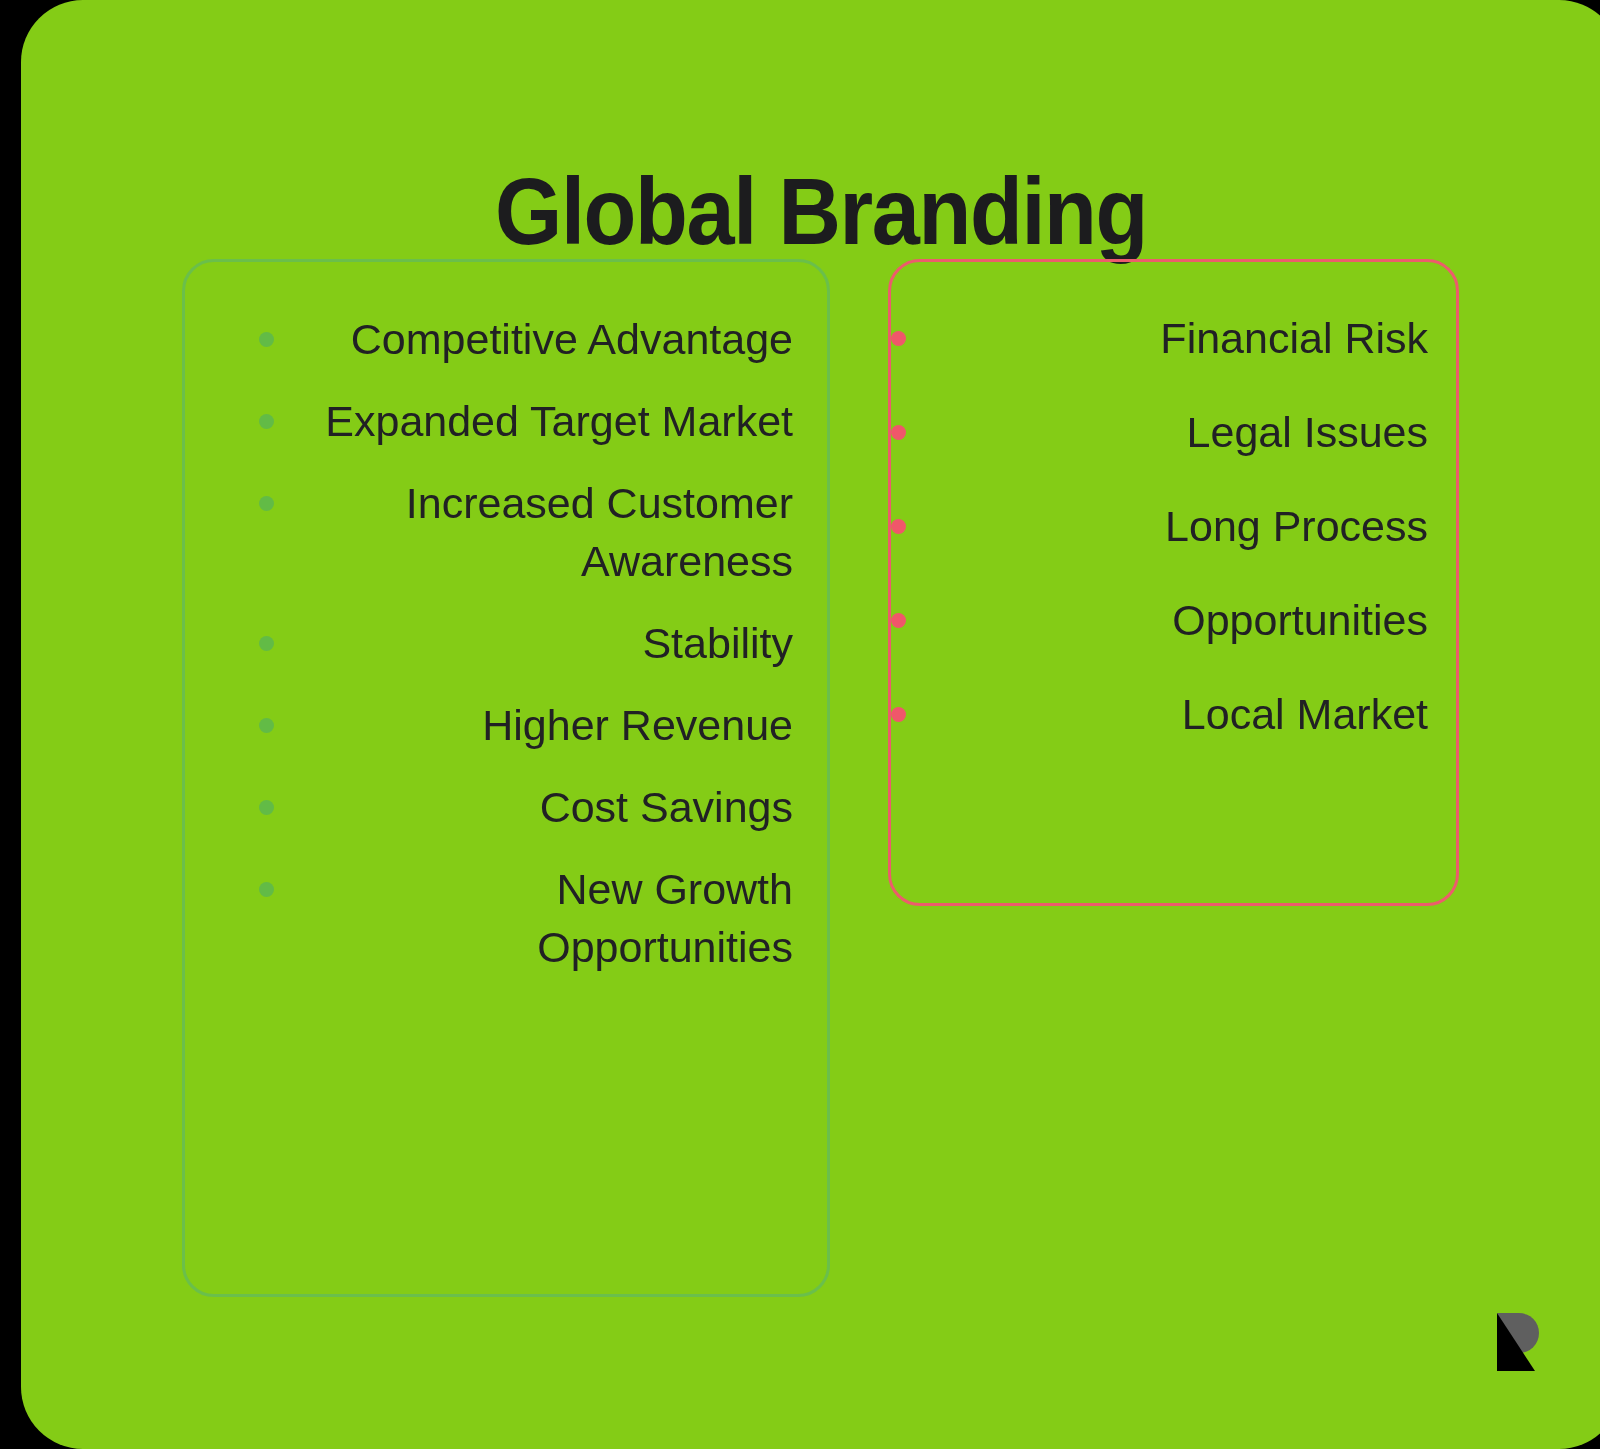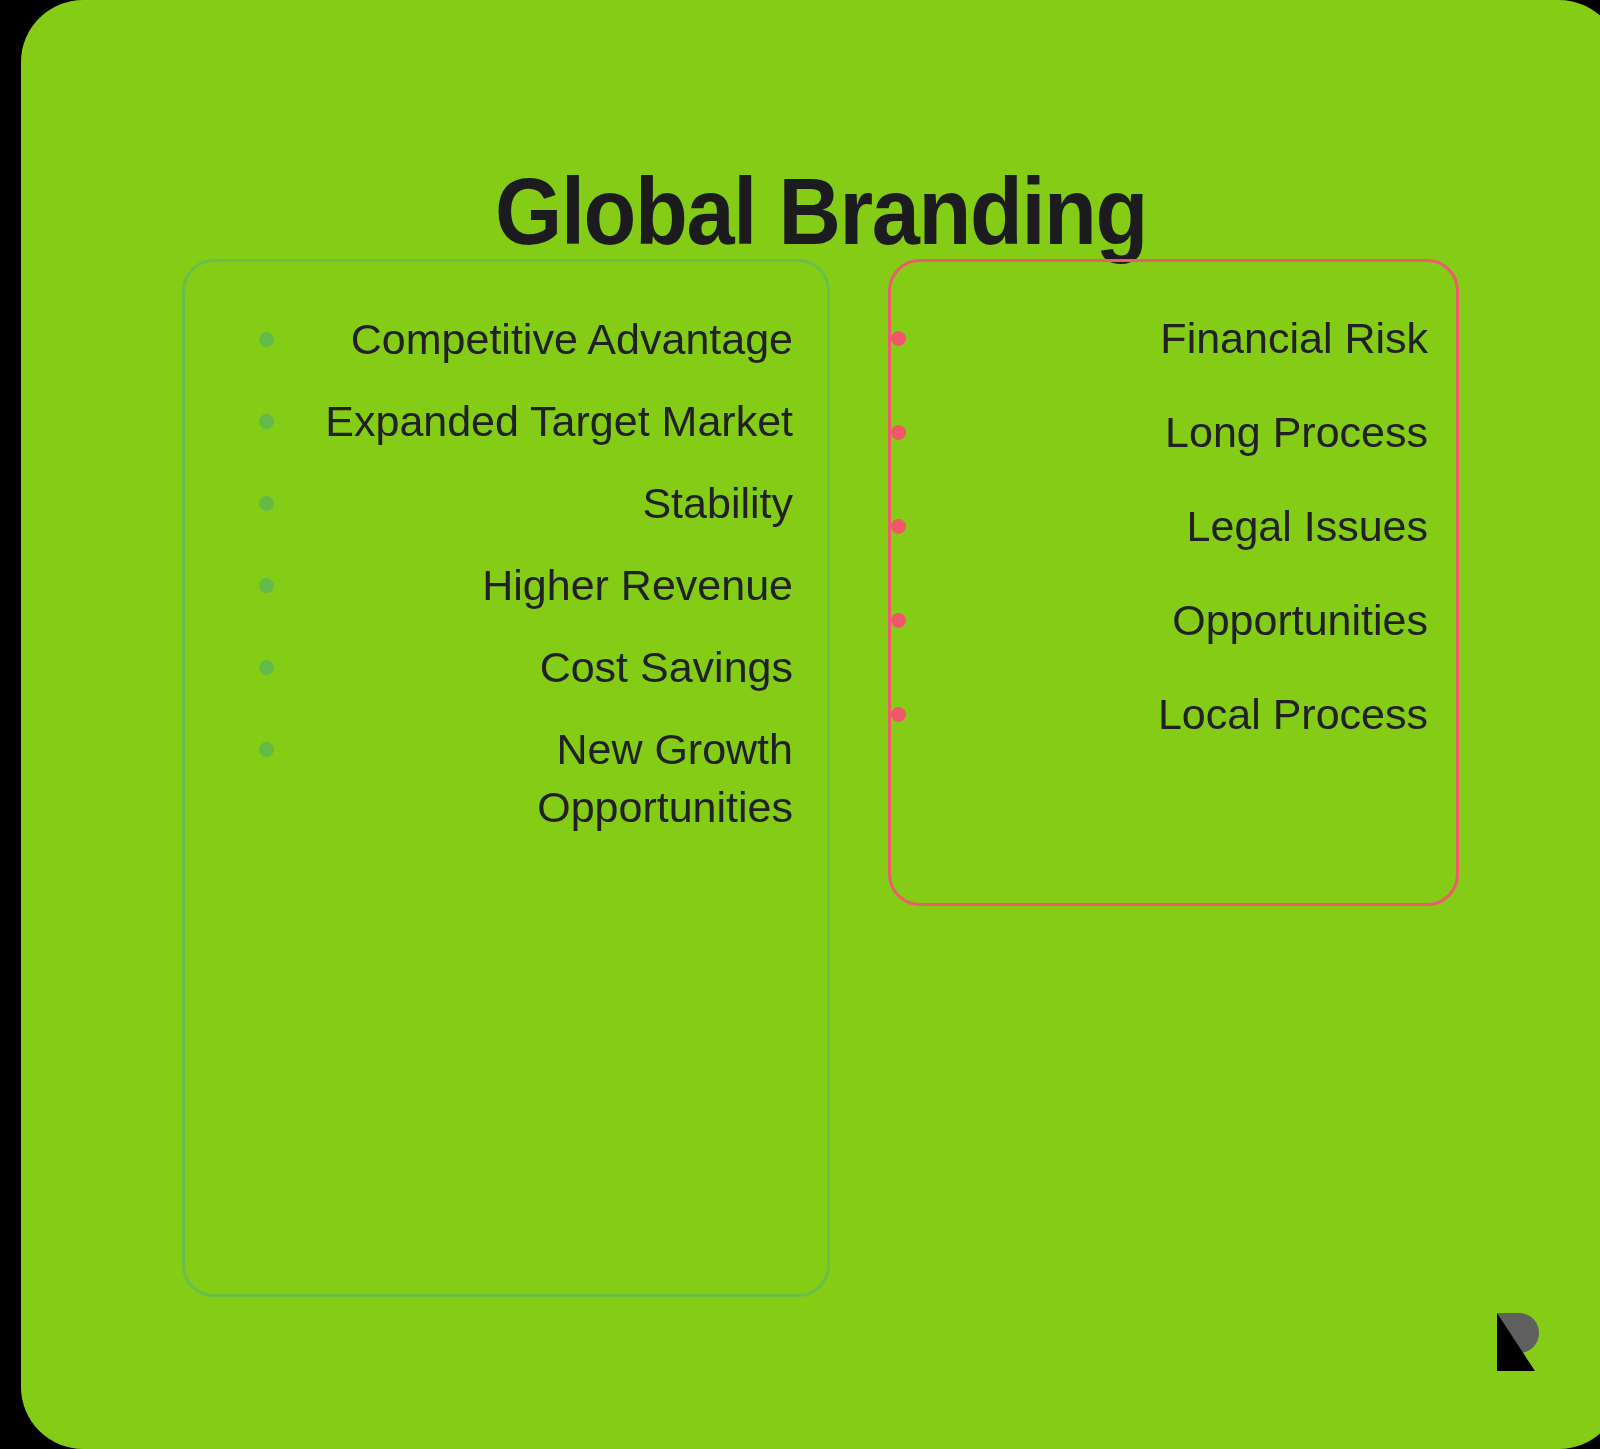--- a/index.html
+++ b/index.html
@@ -140,20 +140,24 @@
         <li class="list-item">
           <span class="bullet green"></span>
           <span class="item-text">Competitive Advantage</span>
         </li>
         <li class="list-item">
           <span class="bullet green"></span>
           <span class="item-text">Expanded Target Market</span>
         </li>
         <li class="list-item">
           <span class="bullet green"></span>
+          <span class="item-text">Increased Customer Awareness</span>
+        </li>
+        <li class="list-item">
+          <span class="bullet green"></span>
           <span class="item-text">Stability</span>
         </li>
         <li class="list-item">
           <span class="bullet green"></span>
           <span class="item-text">Higher Revenue</span>
         </li>
         <li class="list-item">
           <span class="bullet green"></span>
           <span class="item-text">Cost Savings</span>
         </li>
@@ -165,33 +169,33 @@
   </section>
 
   <section class="card" id="card-challenges">
     <ul class="card-list">
         <li class="list-item">
           <span class="bullet red"></span>
           <span class="item-text">Financial Risk</span>
         </li>
         <li class="list-item">
           <span class="bullet red"></span>
+          <span class="item-text">Legal Issues</span>
+        </li>
+        <li class="list-item">
+          <span class="bullet red"></span>
           <span class="item-text">Long Process</span>
         </li>
         <li class="list-item">
           <span class="bullet red"></span>
-          <span class="item-text">Legal Issues</span>
-        </li>
-        <li class="list-item">
-          <span class="bullet red"></span>
           <span class="item-text">Opportunities</span>
         </li>
         <li class="list-item">
           <span class="bullet red"></span>
-          <span class="item-text">Local Process</span>
+          <span class="item-text">Local Market</span>
         </li>
       </ul>
   </section>
 
   <div id="logo">
     <svg viewBox="0 0 70 74" width="70" height="74" aria-hidden="true">
       <path d="M14 8 H36 A20 20 0 0 1 36 48 H31 Z" fill="#5f5f5f"></path>
       <path d="M14 8 V66 H52 Z" fill="#000000"></path>
     </svg>
   </div>

